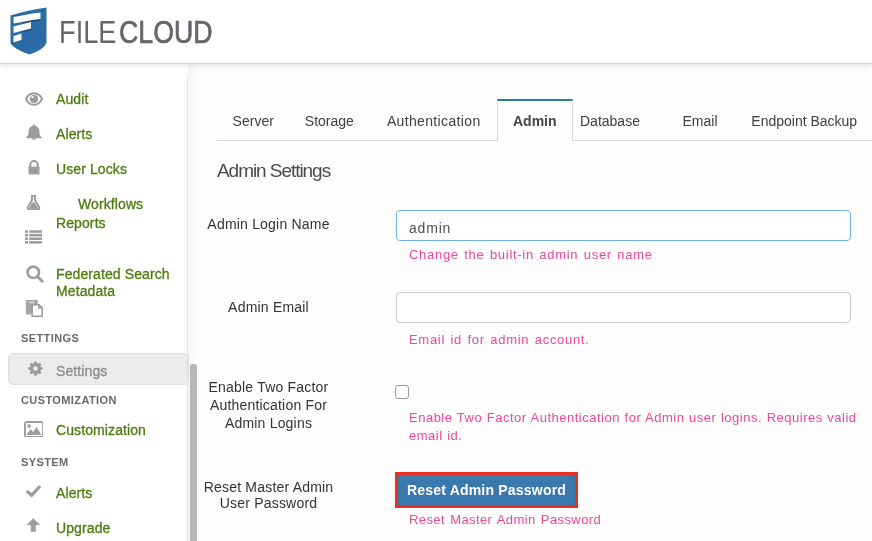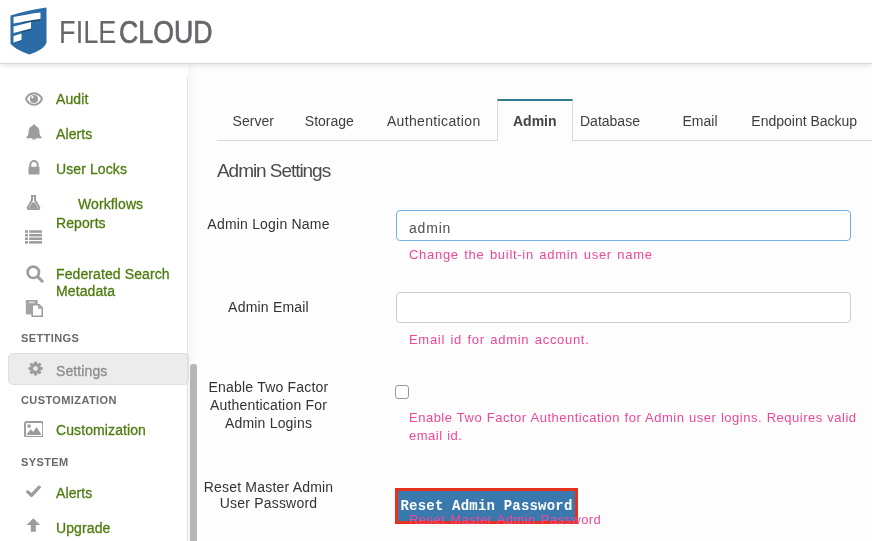--- a/index.html
+++ b/index.html
@@ -34,21 +34,21 @@
 
   .flabel { position:absolute; width:200px; right:503.5px; text-align:center; font-size:14px; color:#333; line-height:18px; letter-spacing:0.2px;}
   .help { position:absolute; left:409px; font-size:13px; color:#ec4899; line-height:17.8px; letter-spacing:0.7px; word-spacing:1.2px; }
 
   #input1 { left:396px; top:210px; width:455px; height:31px; background:#fff; border:1px solid #70b2e6; border-radius:4px;
             font-size:14px; color:#4f4f4f; line-height:34px; padding-left:12px; letter-spacing:0.8px;}
   #input2 { left:396px; top:292px; width:455px; height:31px; background:#fff; border:1px solid #cbcbcb; border-radius:4px; }
 
   #checkbox { left:395px; top:385px; width:14px; height:14px; background:#fff; border:1.5px solid #979797; border-radius:3px; }
 
-  #btnwrap { left:395px; top:488px; border:3px solid #e7311c;font-family:Liberation Mono, monospace; }
+  #btnwrap { left:395px; top:472px; border:3px solid #e7311c; }
   #btn { width:177px; height:29.5px; background:#3a79ae;
          color:#fff; font-weight:bold; font-size:14px; text-align:center; line-height:30px; letter-spacing:0.2px;}
 </style>
 </head>
 <body>
 <div id="page">
 
   <div id="main" class="abs"></div>
 
   <div class="tab" style="left:232.6px;">Server</div>

